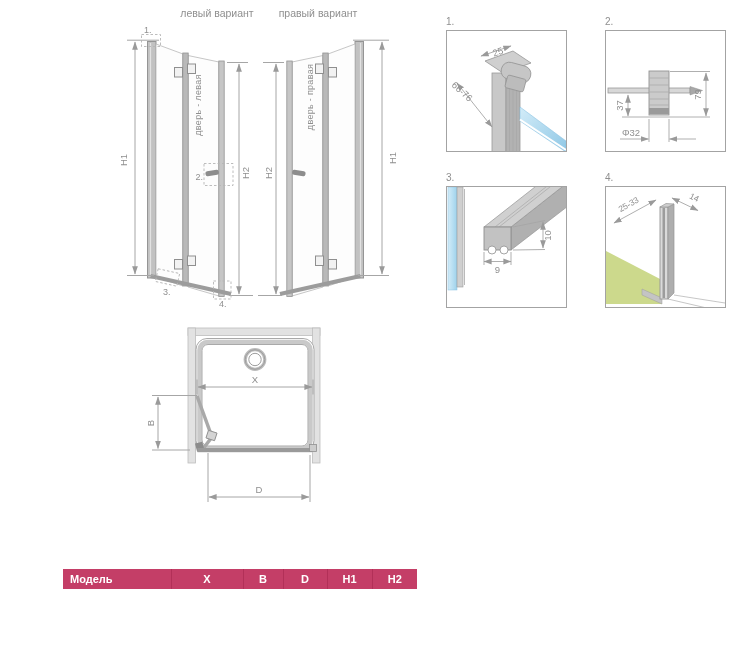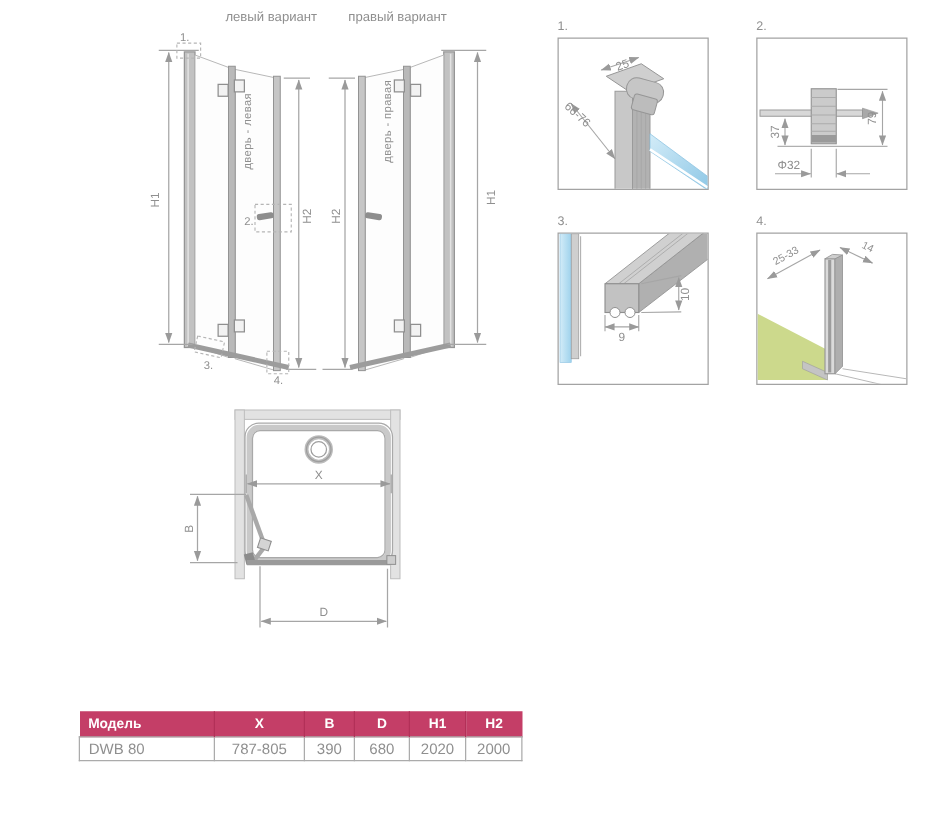--- a/index.html
+++ b/index.html
@@ -270,24 +270,16 @@
       <tr>
         <th class="first">Модель</th>
         <th>X</th>
         <th>B</th>
         <th>D</th>
         <th>H1</th>
         <th>H2</th>
       </tr>
     </thead>
     <tbody>
-      <tr>
-        <td class="first">DWB 80</td>
-        <td>787-805</td>
-        <td>390</td>
-        <td>680</td>
-        <td>2020</td>
-        <td>2000</td>
-      </tr>
     </tbody>
   </table>
 
 </div>
 
 </body></html>

